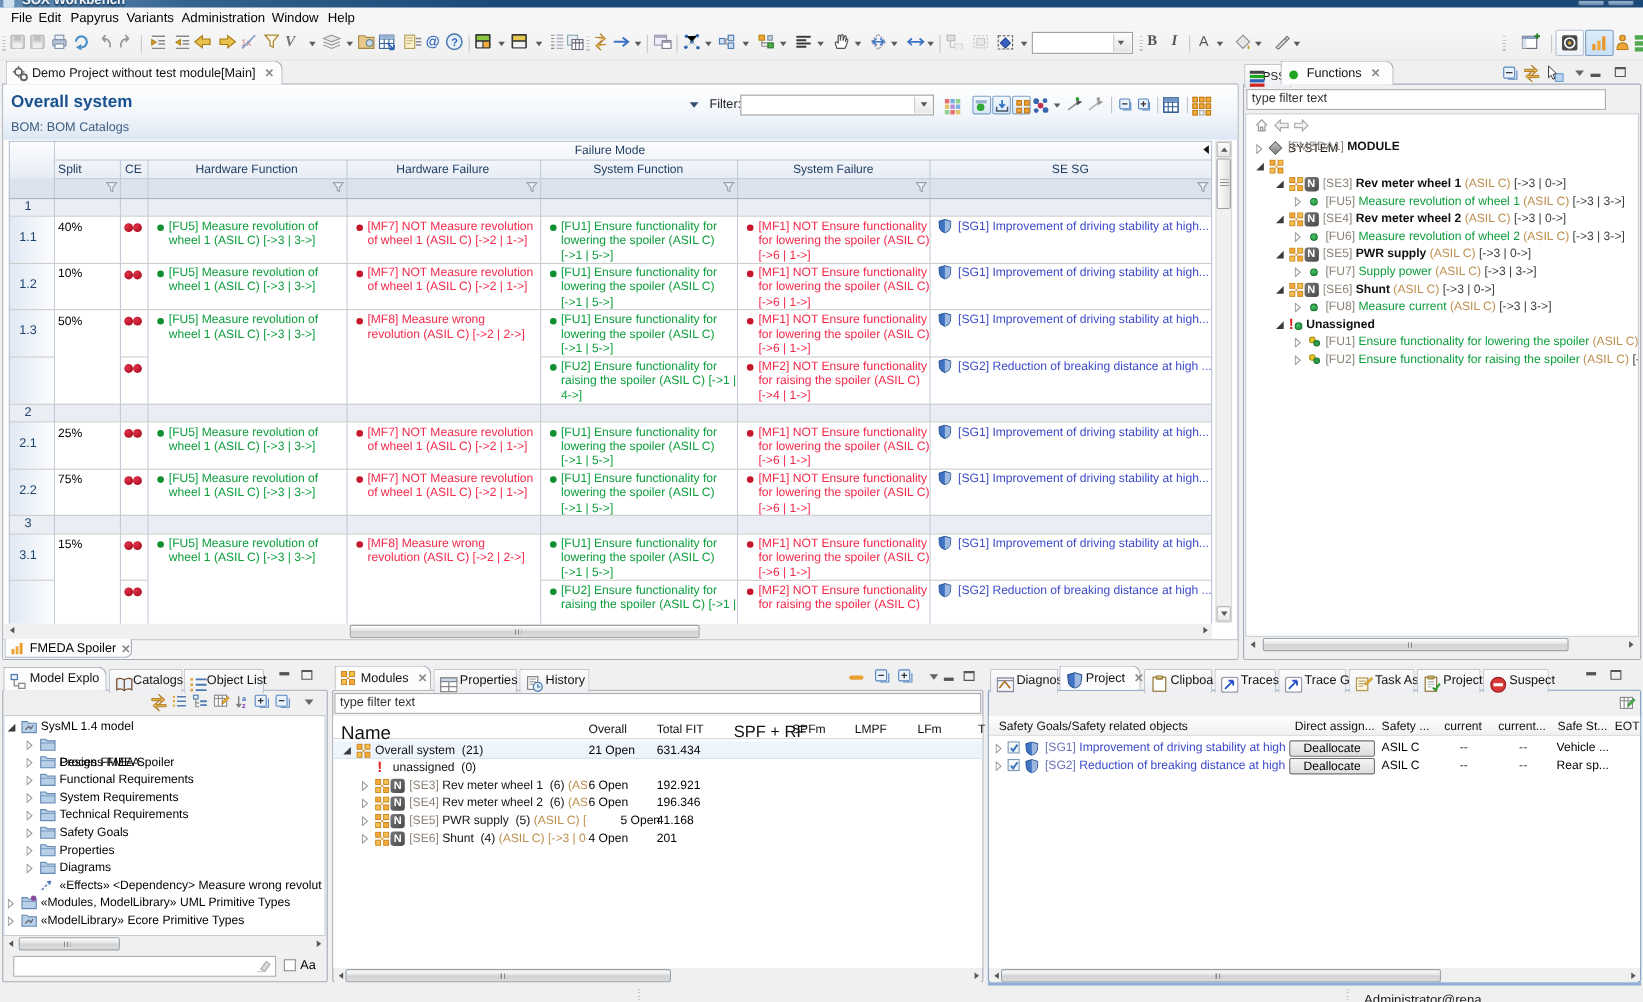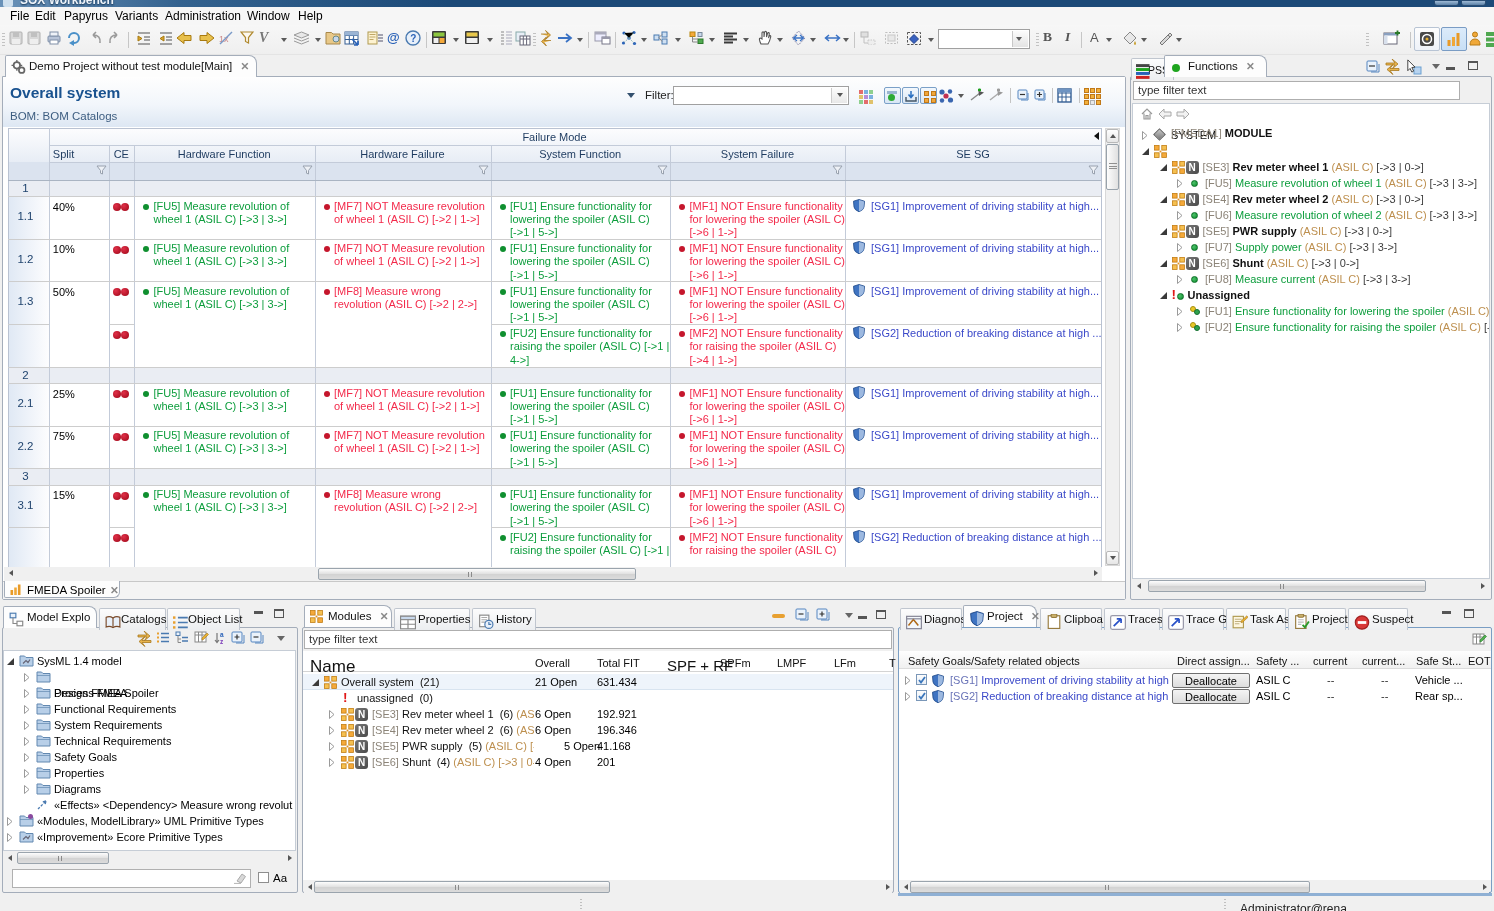--- a/index.html
+++ b/index.html
@@ -1082,21 +1082,21 @@
     </svg>
     <div class="abs" style="left:28px;top:814px;width:5px;height:5px;border-radius:50%;background:#8a4a9e;"></div>
     <div class="trow" style="left:37px;top:813px;">«Modules, ModelLibrary» UML Primitive Types</div>
     <svg class="abs" style="left:7px;top:833px" width="6" height="9" viewBox="0 0 6 9">
       <path d="M0.5 0.5 L5 4.5 L0.5 8.5 Z" fill="#fff" stroke="#9a9a9a"></path>
     </svg>
     <svg class="abs" style="left:19px;top:831px" width="15" height="12" viewBox="0 0 15 12">
       <path d="M1 3 L1 11 L14 11 L14 2.5 L7 2.5 L5.5 1 L1 1 Z" fill="#b8cfe8" stroke="#6288b0"></path>
       <path d="M4 8.5 L7 5.5 L9 7.5 L11 4.5" fill="none" stroke="#667" stroke-width="1.2"></path>
     </svg>
-    <div class="trow" style="left:37px;top:829px;">«Improvement» Ecore Primitive Types</div>
+    <div class="trow" style="left:37px;top:829px;">«ModelLibrary» Ecore Primitive Types</div>
     <div class="hscroll abs" style="left:4px;top:851px;width:291px;"></div>
     <div class="abs sarr" style="left:8px;top:855px;border-top:3.5px solid transparent;border-bottom:3.5px solid transparent;border-right:4px solid #555;"></div>
     <div class="hthumb abs" style="left:17px;top:852px;width:92px;"></div>
     <div class="hgrip abs" style="left:58px;top:856px;"></div>
     <div class="abs sarr" style="left:288px;top:855px;border-top:3.5px solid transparent;border-bottom:3.5px solid transparent;border-left:4px solid #555;"></div>
     <div class="abs" style="left:12px;top:869px;width:239px;height:19px;background:#fff;border:1px solid #b0b0b0;"></div>
     <svg class="abs" style="left:233px;top:873px" width="13" height="11" viewBox="0 0 13 11">
       <path d="M4 8 L9 1 L12.5 3.5 L8 10 Z" fill="#d8d8d8" stroke="#aaa"></path>
       <path d="M1 10.5 H8" stroke="#bbb" stroke-width="1.2"></path>
     </svg>

